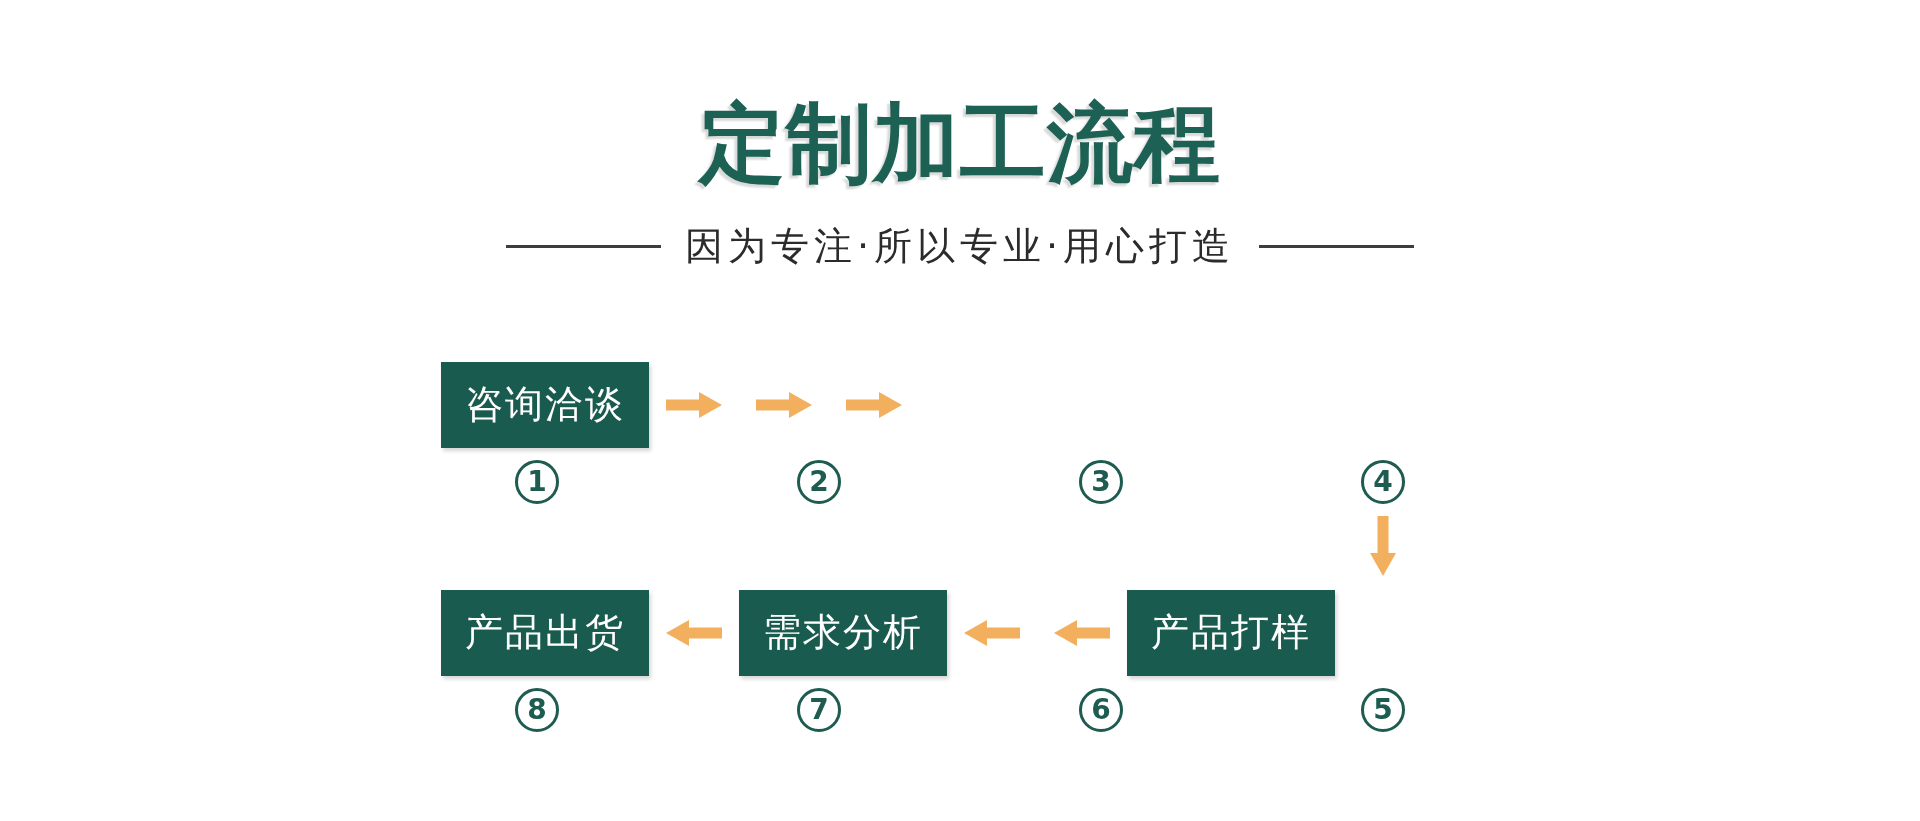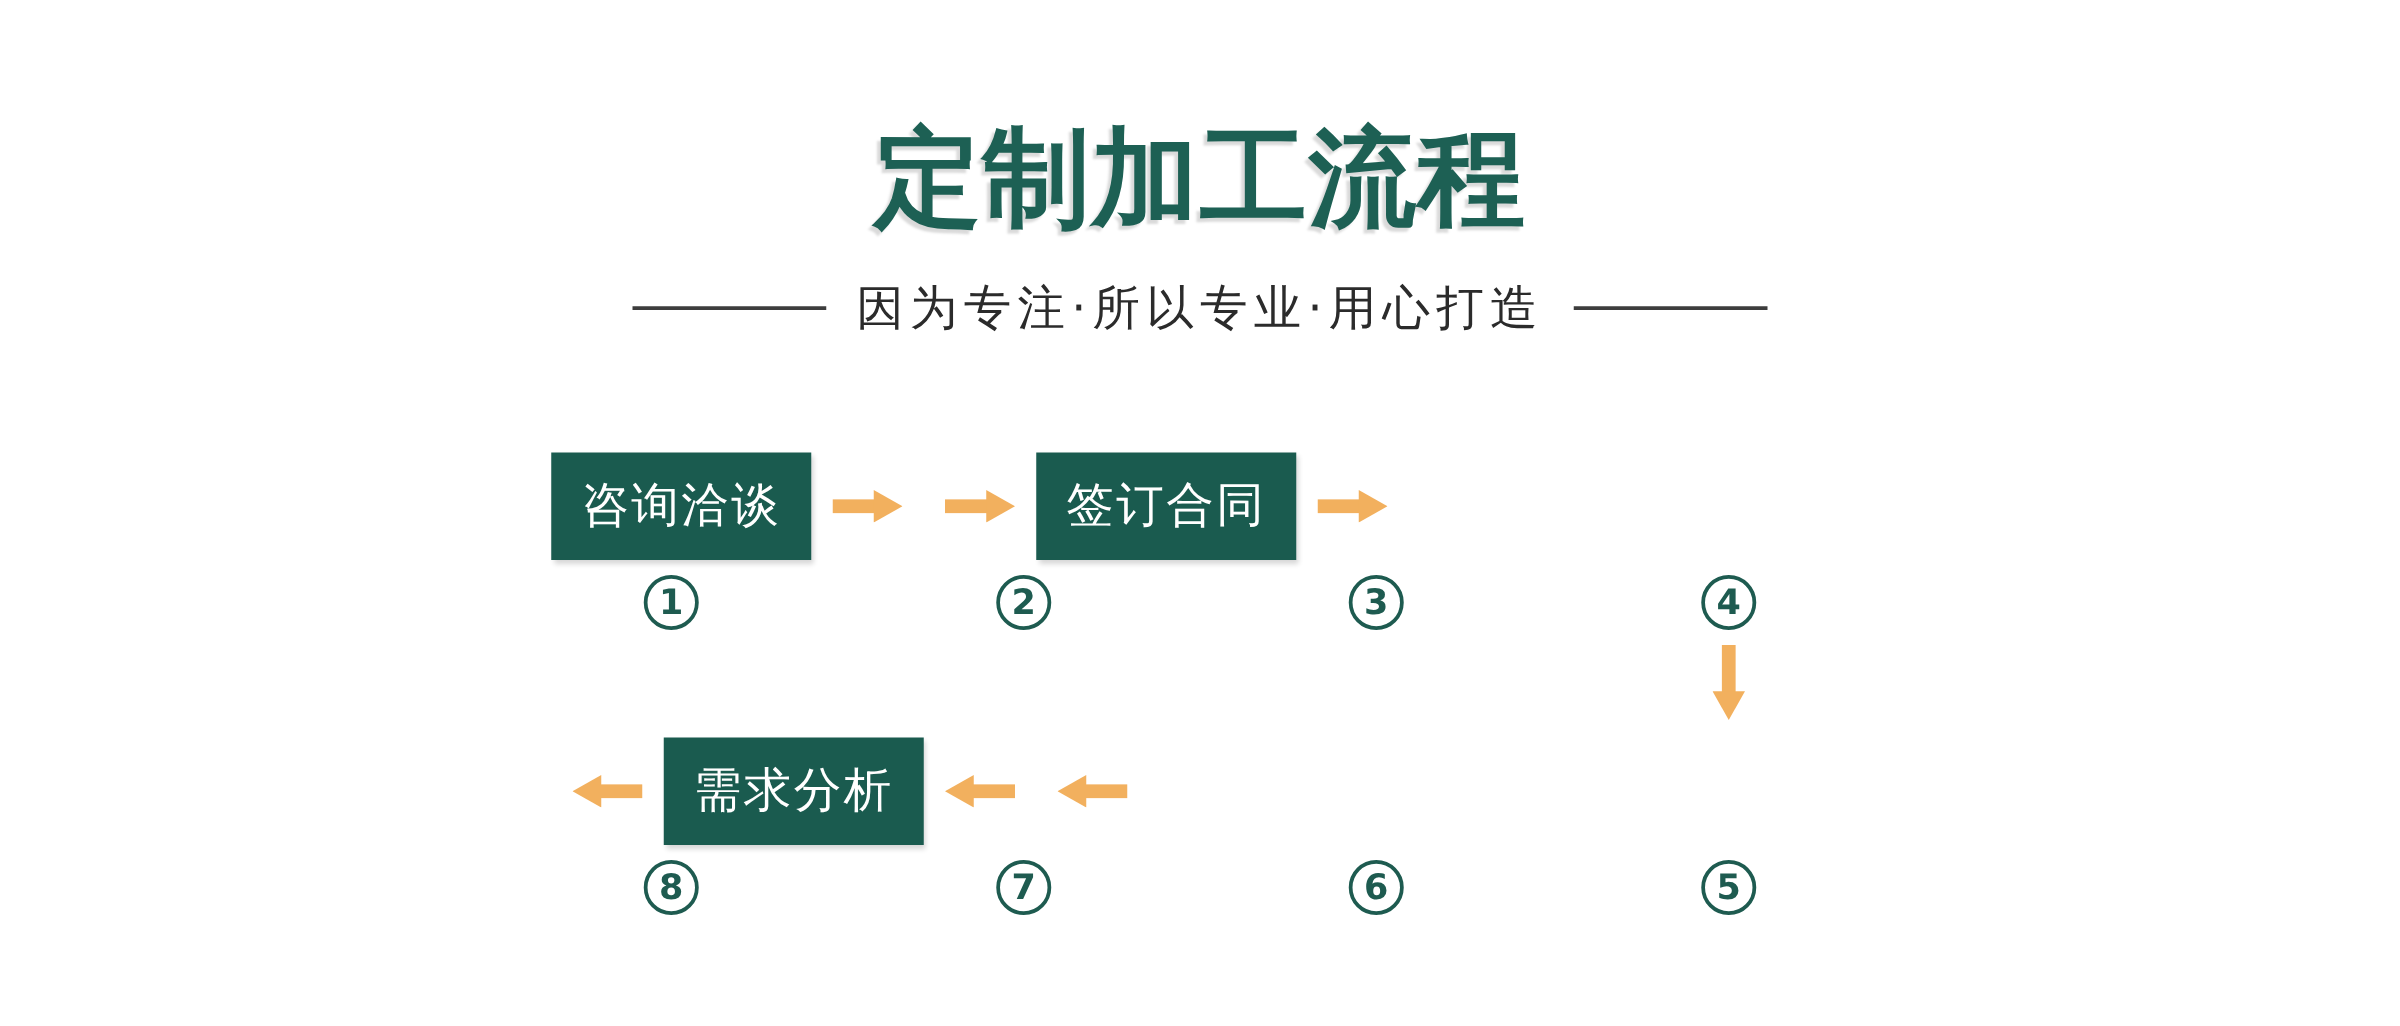--- a/index.html
+++ b/index.html
@@ -141,23 +141,20 @@
           </span>
       </div>
       <div class="arrow-cell">
         <span>
             <svg width="56" height="26" viewBox="0 0 56 26">
               <rect x="0" y="7.5" width="34" height="11"></rect>
               <polygon points="33,0 56,13 33,26"></polygon>
             </svg>
           </span>
       </div>
-      <div class="step-box">
-        <span class="step-label">签订合同</span>
-      </div>
       <div class="arrow-cell">
         <span>
             <svg width="56" height="26" viewBox="0 0 56 26">
               <rect x="0" y="7.5" width="34" height="11"></rect>
               <polygon points="33,0 56,13 33,26"></polygon>
             </svg>
           </span>
       </div>
     </div>
 
@@ -179,20 +176,23 @@
     <div class="connector-row">
       <span class="down-arrow">
           <svg width="26" height="60" viewBox="0 0 26 60">
             <rect x="7.5" y="0" width="11" height="38"></rect>
             <polygon points="0,37 13,60 26,37"></polygon>
           </svg>
         </span>
     </div>
 
     <div class="flow-row">
+      <div class="step-box">
+        <span class="step-label">产品出货</span>
+      </div>
       <div class="arrow-cell">
         <span>
             <svg width="56" height="26" viewBox="0 0 56 26">
               <polygon points="23,0 0,13 23,26"></polygon>
               <rect x="22" y="7.5" width="34" height="11"></rect>
             </svg>
           </span>
       </div>
       <div class="step-box">
         <span class="step-label">需求分析</span>
@@ -206,20 +206,23 @@
           </span>
       </div>
       <div class="arrow-cell">
         <span>
             <svg width="56" height="26" viewBox="0 0 56 26">
               <polygon points="23,0 0,13 23,26"></polygon>
               <rect x="22" y="7.5" width="34" height="11"></rect>
             </svg>
           </span>
       </div>
+      <div class="step-box">
+        <span class="step-label">产品打样</span>
+      </div>
     </div>
 
     <div class="num-row">
       <div class="num-cell">
         <span class="step-num">8</span>
       </div>
       <div class="num-cell">
         <span class="step-num">7</span>
       </div>
       <div class="num-cell">

